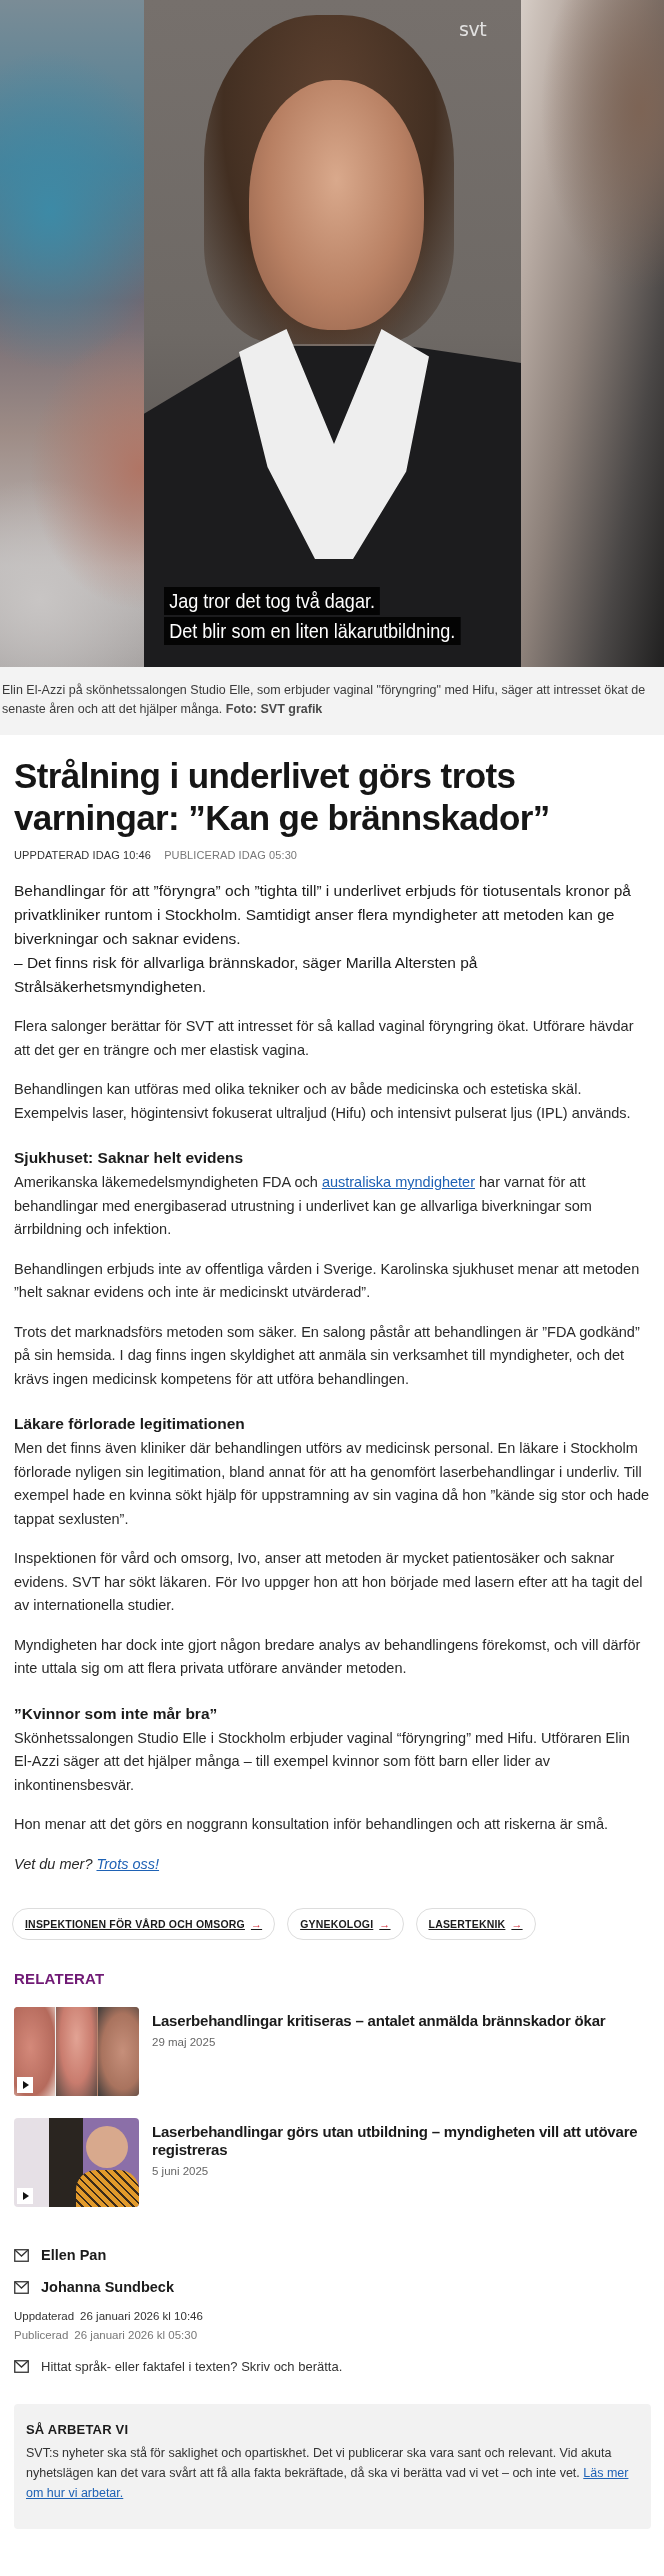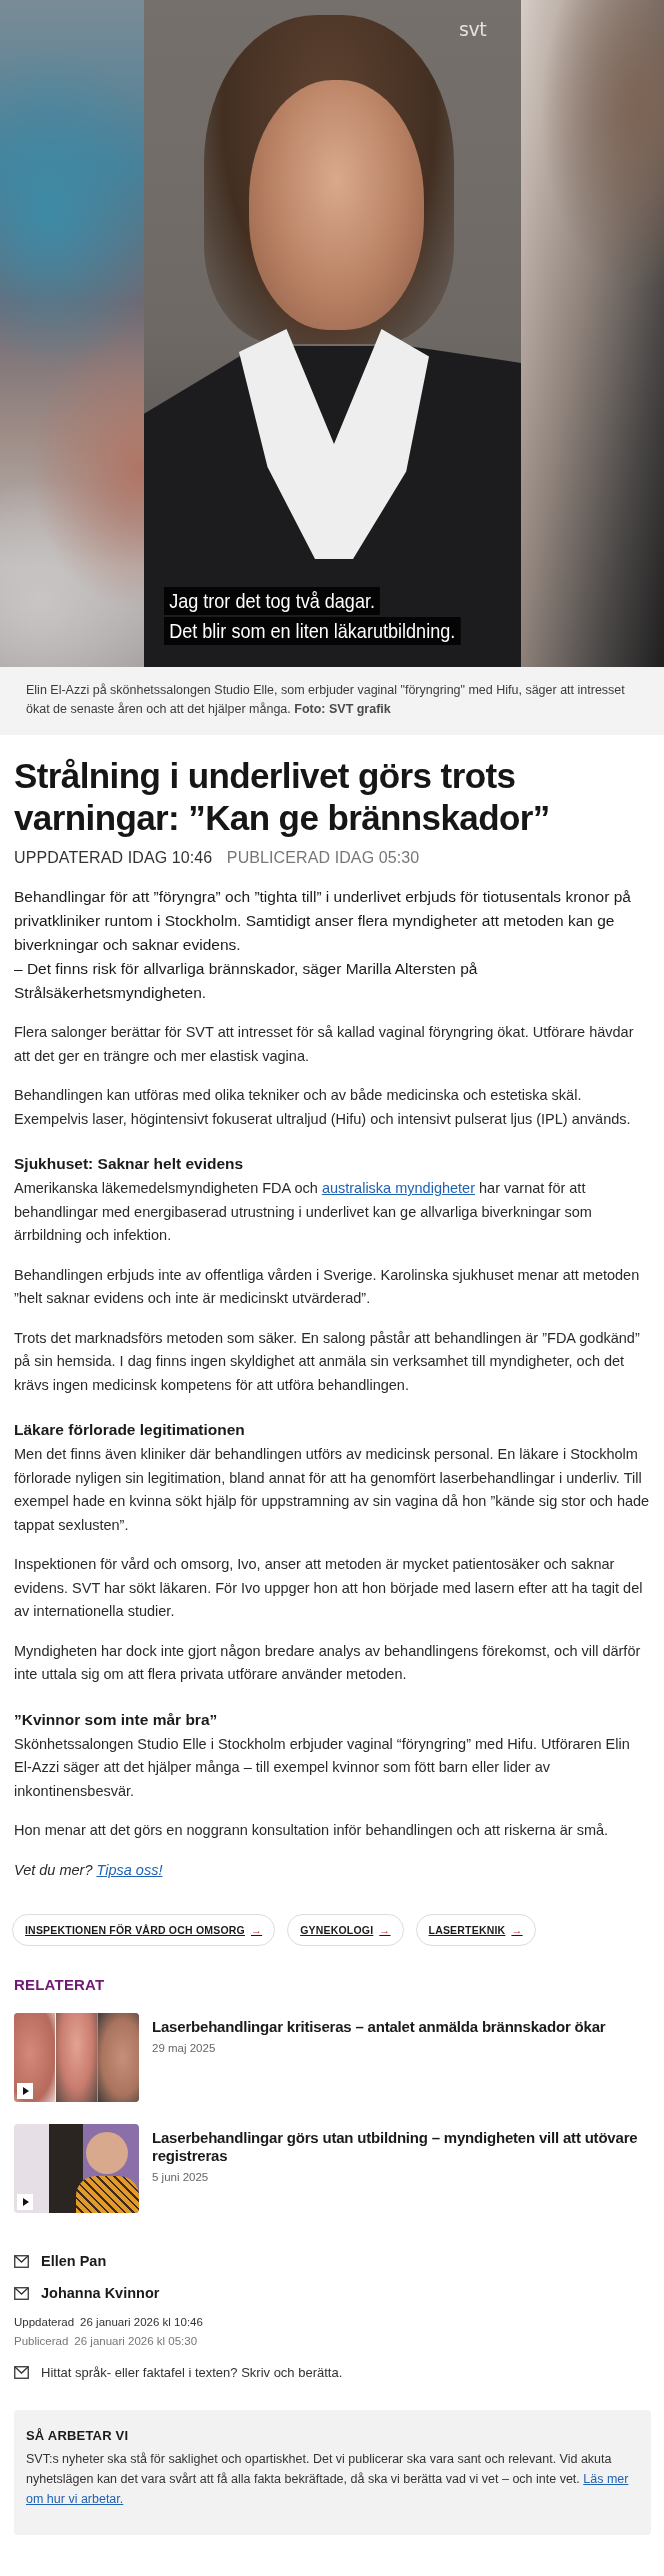--- a/index.html
+++ b/index.html
@@ -54,27 +54,27 @@
     font-family: "DejaVu Sans", sans-serif; font-size: 19px; letter-spacing: -0.5px; opacity: .9;
   }
   .subtitle-box { position: absolute; left: 164px; top: 587px; }
   .subtitle-line {
     display: table; background: rgba(0,0,0,0.85); color: #ffffff;
     font-family: "Liberation Sans", sans-serif; font-size: 21px; line-height: 28px;
     padding: 0 6px; margin-bottom: 2px; transform: scaleX(0.86); transform-origin: left;
   }
 
   
-  .caption { background: #f3f3f3; padding: 14px 26px 16px; font-size: 12.5px; line-height: 19px; color: #3b3b3b; }
+  .caption { background: #f3f3f3; padding: 14px 2px 16px; font-size: 12.5px; line-height: 19px; color: #3b3b3b; }
   .caption .credit { font-weight: bold; color: #4a4a4a; }
 
   
   .article { padding: 0 14px; }
   .headline { font-size: 35px; line-height: 42px; font-weight: bold; color: #161616; margin-top: 20px; letter-spacing: -0.6px; }
-  .meta { font-size: 16px; margin-top: 10px; letter-spacing: 0.1px; }
+  .meta { font-size: 11px; margin-top: 10px; letter-spacing: 0.1px; }
   .meta .updated { color: #333333; margin-right: 10px; }
   .meta .published { color: #777777; }
   .lead { font-size: 15.5px; line-height: 24px; font-weight: normal; margin-top: 18px; color: #1b1b1b; }
   .body p { font-size: 14.5px; line-height: 23.5px; color: #2a2a2a; margin-top: 16px; }
   .body h2 { font-size: 15.5px; line-height: 22px; font-weight: bold; margin-top: 22px; color: #1b1b1b; }
   .body h2 + p { margin-top: 2px; }
   .body a { color: #1f62b5; text-decoration: underline; }
   .tip { font-style: italic; }
 
   
@@ -171,21 +171,21 @@
 
     <h2>Läkare förlorade legitimationen</h2>
     <p>Men det finns även kliniker där behandlingen utförs av medicinsk personal. En läkare i Stockholm förlorade nyligen sin legitimation, bland annat för att ha genomfört laserbehandlingar i underliv. Till exempel hade en kvinna sökt hjälp för uppstramning av sin vagina då hon ”kände sig stor och hade tappat sexlusten”.</p>
     <p>Inspektionen för vård och omsorg, Ivo, anser att metoden är mycket patientosäker och saknar evidens. SVT har sökt läkaren. För Ivo uppger hon att hon började med lasern efter att ha tagit del av internationella studier.</p>
     <p>Myndigheten har dock inte gjort någon bredare analys av behandlingens förekomst, och vill därför inte uttala sig om att flera privata utförare använder metoden.</p>
 
     <h2>”Kvinnor som inte mår bra”</h2>
     <p>Skönhetssalongen Studio Elle i Stockholm erbjuder vaginal “föryngring” med Hifu. Utföraren Elin El-Azzi säger att det hjälper många – till exempel kvinnor som fött barn eller lider av inkontinensbesvär.</p>
     <p>Hon menar att det görs en noggrann konsultation inför behandlingen och att riskerna är små.</p>
 
-    <p class="tip"><span>Vet du mer? </span><a href="#">Tipsa oss!</a></p>
+    <p class="tip"><span>Vet du mer? </span><a href="#">Trots oss!</a></p>
   </div>
 </article>
 
 <nav class="tags">
   <a class="tag" href="#">
       <span>INSPEKTIONEN FÖR VÅRD OCH OMSORG</span>
       <span class="arrow">→</span>
     </a>
   <a class="tag" href="#">
       <span>GYNEKOLOGI</span>
@@ -232,21 +232,21 @@
         <rect x="0.75" y="0.75" width="13.5" height="11.5" fill="none" stroke="#333" stroke-width="1.3"></rect>
         <polyline points="1,1 7.5,7 14,1" fill="none" stroke="#333" stroke-width="1.3"></polyline>
       </svg>
     <span class="author-name">Ellen Pan</span>
   </a>
   <a class="author" href="#" style="text-decoration:none;">
     <svg class="mail-icon" viewBox="0 0 15 13">
         <rect x="0.75" y="0.75" width="13.5" height="11.5" fill="none" stroke="#333" stroke-width="1.3"></rect>
         <polyline points="1,1 7.5,7 14,1" fill="none" stroke="#333" stroke-width="1.3"></polyline>
       </svg>
-    <span class="author-name">Johanna Kvinnor</span>
+    <span class="author-name">Johanna Sundbeck</span>
   </a>
 </section>
 
 <div class="dates">
   <div class="upd"><span class="lbl">Uppdaterad</span><span>26 januari 2026 kl 10:46</span></div>
   <div class="pub"><span class="lbl">Publicerad</span><span>26 januari 2026 kl 05:30</span></div>
 </div>
 
 <a class="report" href="#" style="text-decoration:none;">
   <svg class="mail-icon" viewBox="0 0 15 13">

